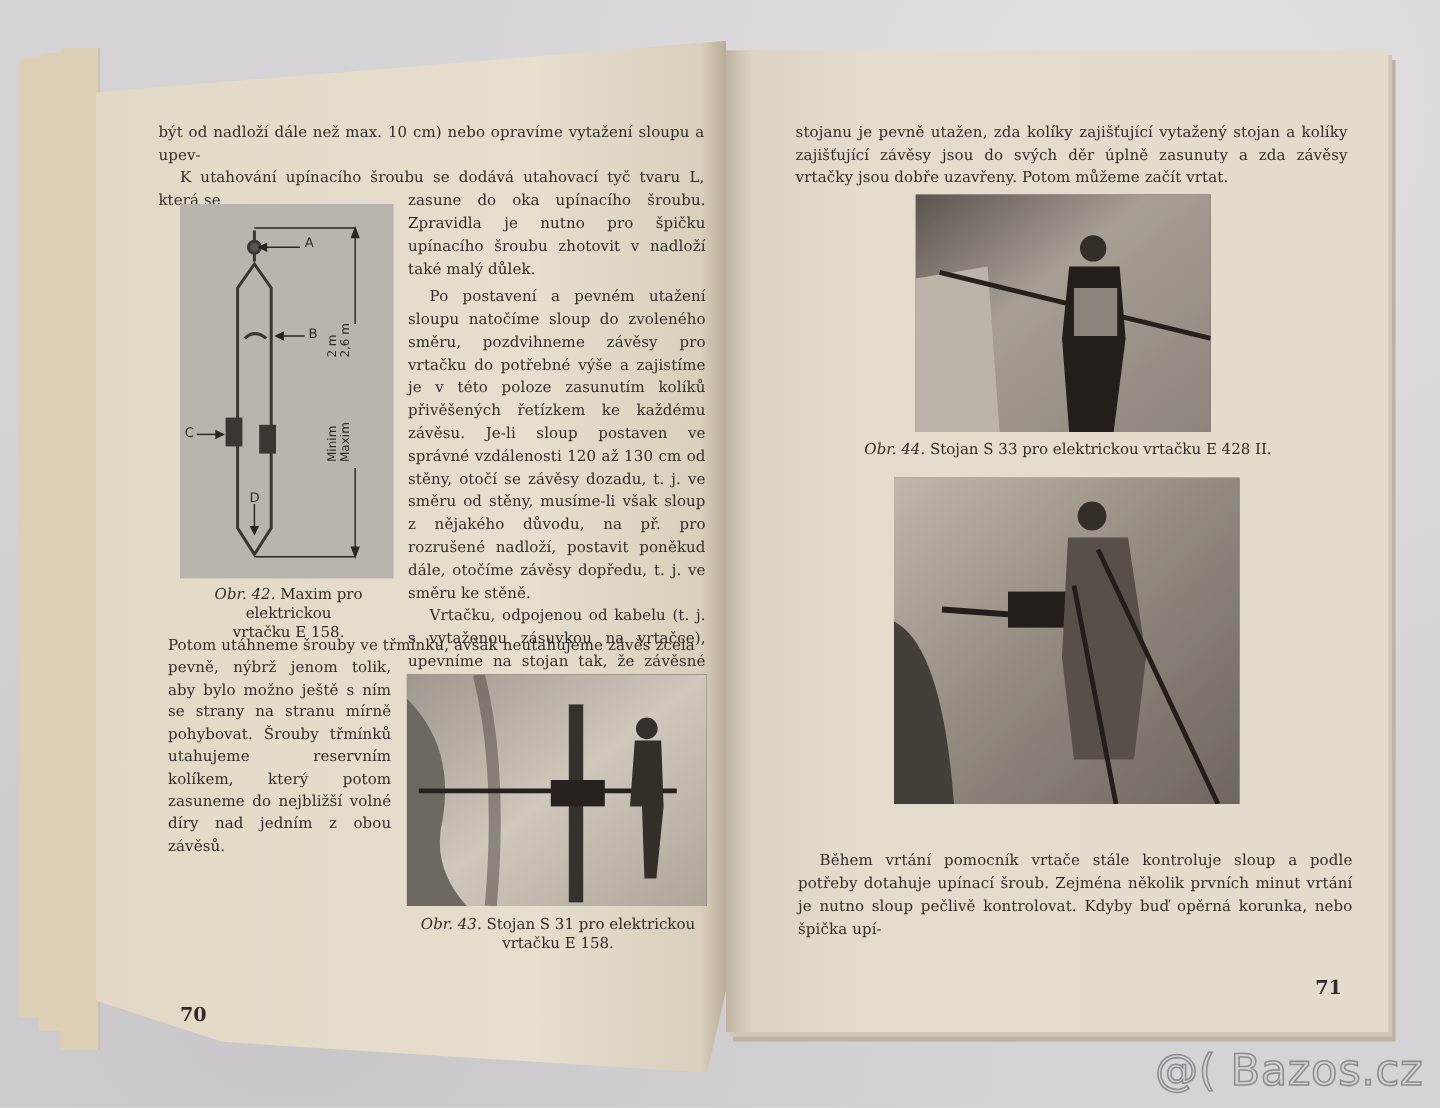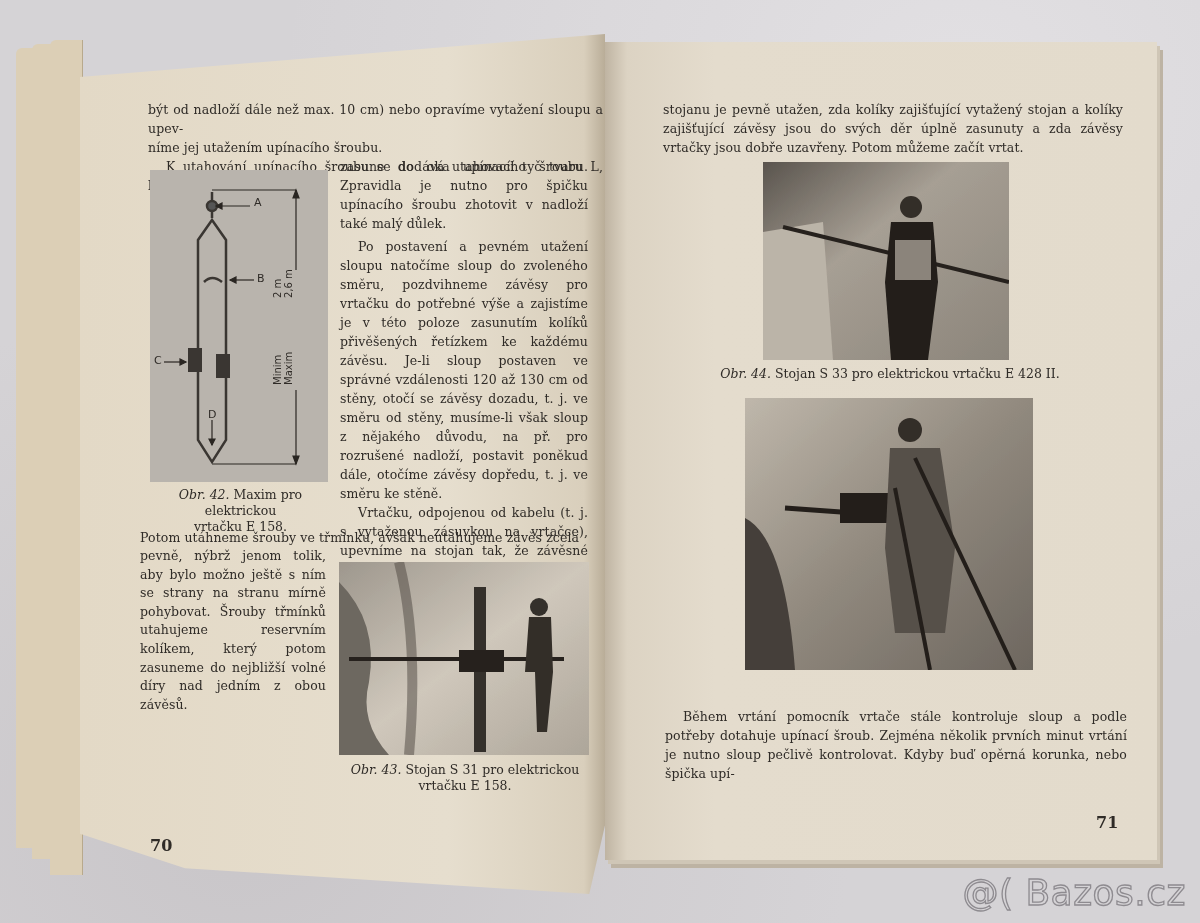--- a/index.html
+++ b/index.html
@@ -55,23 +55,22 @@
 <body>
 
 <div class="table-surface"></div>
 
 <div class="page-edge" style="left:16px; top:48px; width:20px; height:800px;"></div>
 <div class="page-edge" style="left:32px; top:44px; width:20px; height:815px;"></div>
 <div class="page-edge" style="left:50px; top:40px; width:32px; height:835px;"></div>
 
 <div class="left-page"></div>
 
-<div class="text" style="left:148px; top:100px; width:455px;">
+<div class="text" style="left:132px; top:100px; width:455px;">
   <p>být od nadloží dále než max. 10 cm) nebo opravíme vytažení sloupu a upev-</p>
-  <p>níme jej utažením upínacího šroubu.</p>
   <p class="indent">K utahování upínacího šroubu se dodává utahovací tyč tvaru L, která se</p>
 </div>
 
 <div class="text" style="left:340px; top:157px; width:248px;">
   <p>zasune do oka upínacího šroubu. Zpravidla je nutno pro špičku upínacího šroubu zhotovit v nadloží také malý důlek.</p>
   <p class="indent" style="margin-top:4px;">Po postavení a pevném utažení sloupu natočíme sloup do zvoleného směru, pozdvihneme závěsy pro vrtačku do potřebné výše a zajistíme je v této poloze zasunutím kolíků přivěšených řetízkem ke každému závěsu. Je-li sloup postaven ve správné vzdálenosti 120 až 130 cm od stěny, otočí se závěsy dozadu, t. j. ve směru od stěny, musíme-li však sloup z nějakého důvodu, na př. pro rozrušené nadloží, postavit poněkud dále, otočíme závěsy dopředu, t. j. ve směru ke stěně.</p>
   <p class="indent">Vrtačku, odpojenou od kabelu (t. j. s vytaženou zásuvkou na vrtačce), upevníme na stojan tak, že závěsné čepy vrtačky zasuneme do závěsů, přiklopíme raménka závěsů a spustíme na ně třmínky závěsů tak, aby horní výběžek raménka zapadl do vybrání třmínků.</p>
 </div>
 
 <div class="figure diagram" style="left:150px; top:170px; width:178px; height:312px;">

